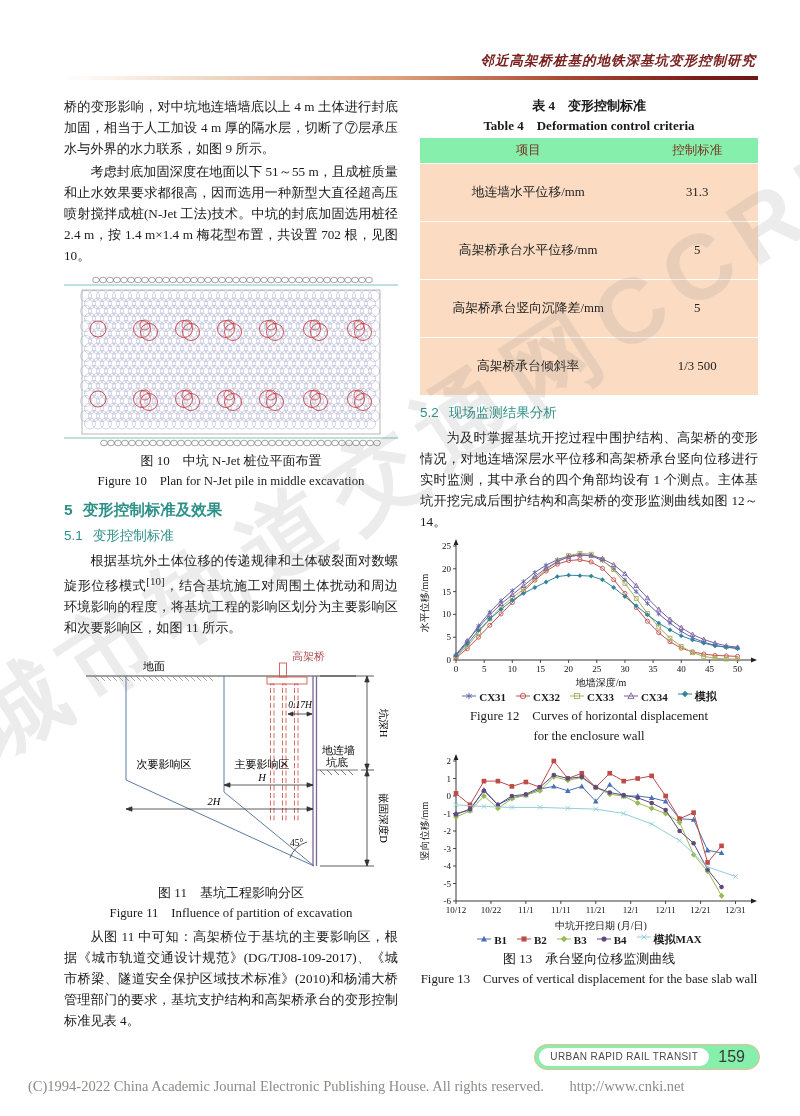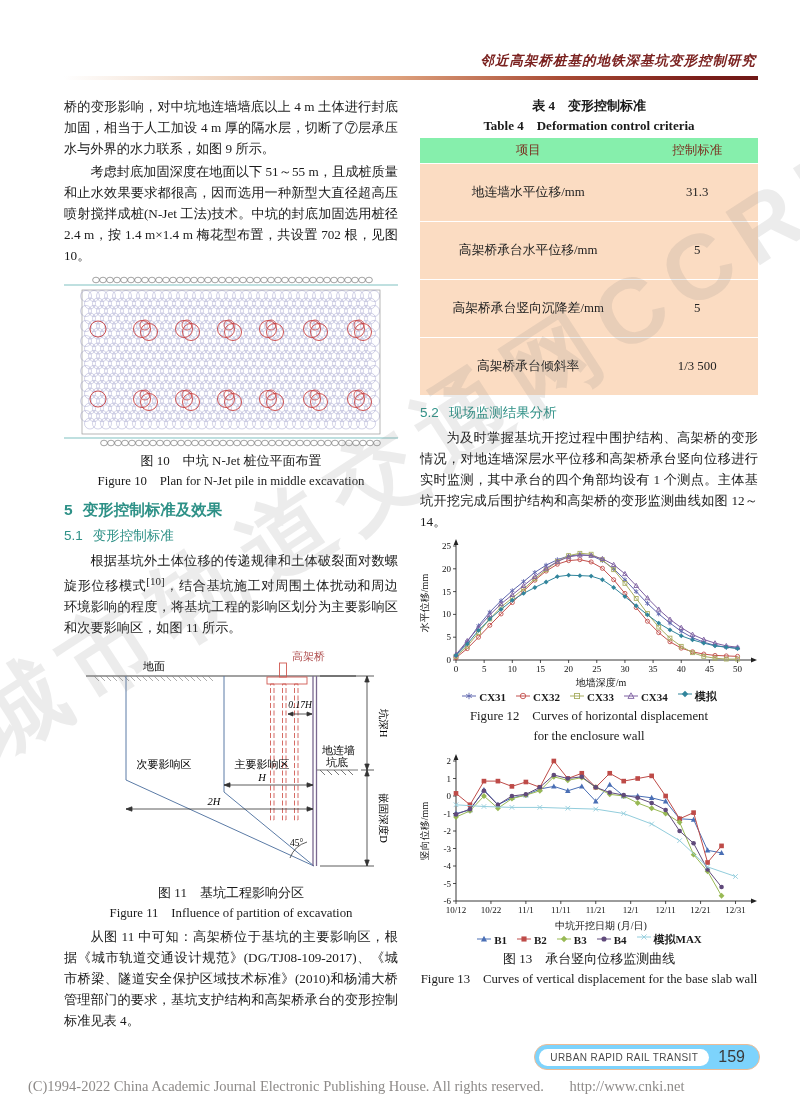--- a/index.html
+++ b/index.html
@@ -31,22 +31,22 @@
   .tbl-caption{text-align:center;font-weight:bold;font-size:13px;line-height:19px;margin:0 0 1px 0;}
   table.t4{width:100%;border-collapse:collapse;margin:3px 0 8px 0;}
   table.t4 th{background:#86efac;color:#7a3020;font-weight:normal;font-size:12.5px;
     padding:4px 2px;border-bottom:1.5px solid #fff;text-align:center;}
   table.t4 td{background:#fbdcc2;font-size:12.8px;padding:20px 2px;text-align:center;
     border-bottom:1.5px solid #fff;color:#222;}
   .legend{display:flex;justify-content:center;gap:9px;font-size:11px;font-weight:bold;
     margin:1px 0 3px 0;align-items:center;}
   .legend .item{display:flex;gap:2px;}
   
-  .badge{position:absolute;top:1044px;right:40px;background:#7dd3fc;border:1px solid #eebb94;
-    border-radius:16px;display:flex;align-items:center;padding:3px 4px;z-index:6;}
+  .badge{position:absolute;top:1044px;right:40px;background:#86efac;border:1px solid #eebb94;
+    border-radius:16px;display:flex;padding:3px 4px;z-index:6;}
   .badge .label{background:#fff;border-radius:12px;padding:3px 11px;
     font-family:"Liberation Sans","DejaVu Sans",sans-serif;font-size:10px;color:#4a4a4a;letter-spacing:0.4px;}
   .badge .num{font-family:"Liberation Sans","DejaVu Sans",sans-serif;font-size:16px;color:#3a3a3a;
     padding:0 10px 0 9px;}
   .copyright{position:absolute;top:1078px;left:28px;width:750px;font-size:14.5px;color:#8d8a88;}
   .copyright .url{margin-left:22px;}
   svg text{font-family:"Liberation Serif","DejaVu Serif",serif;}
 </style>
 </head>
 <body>

